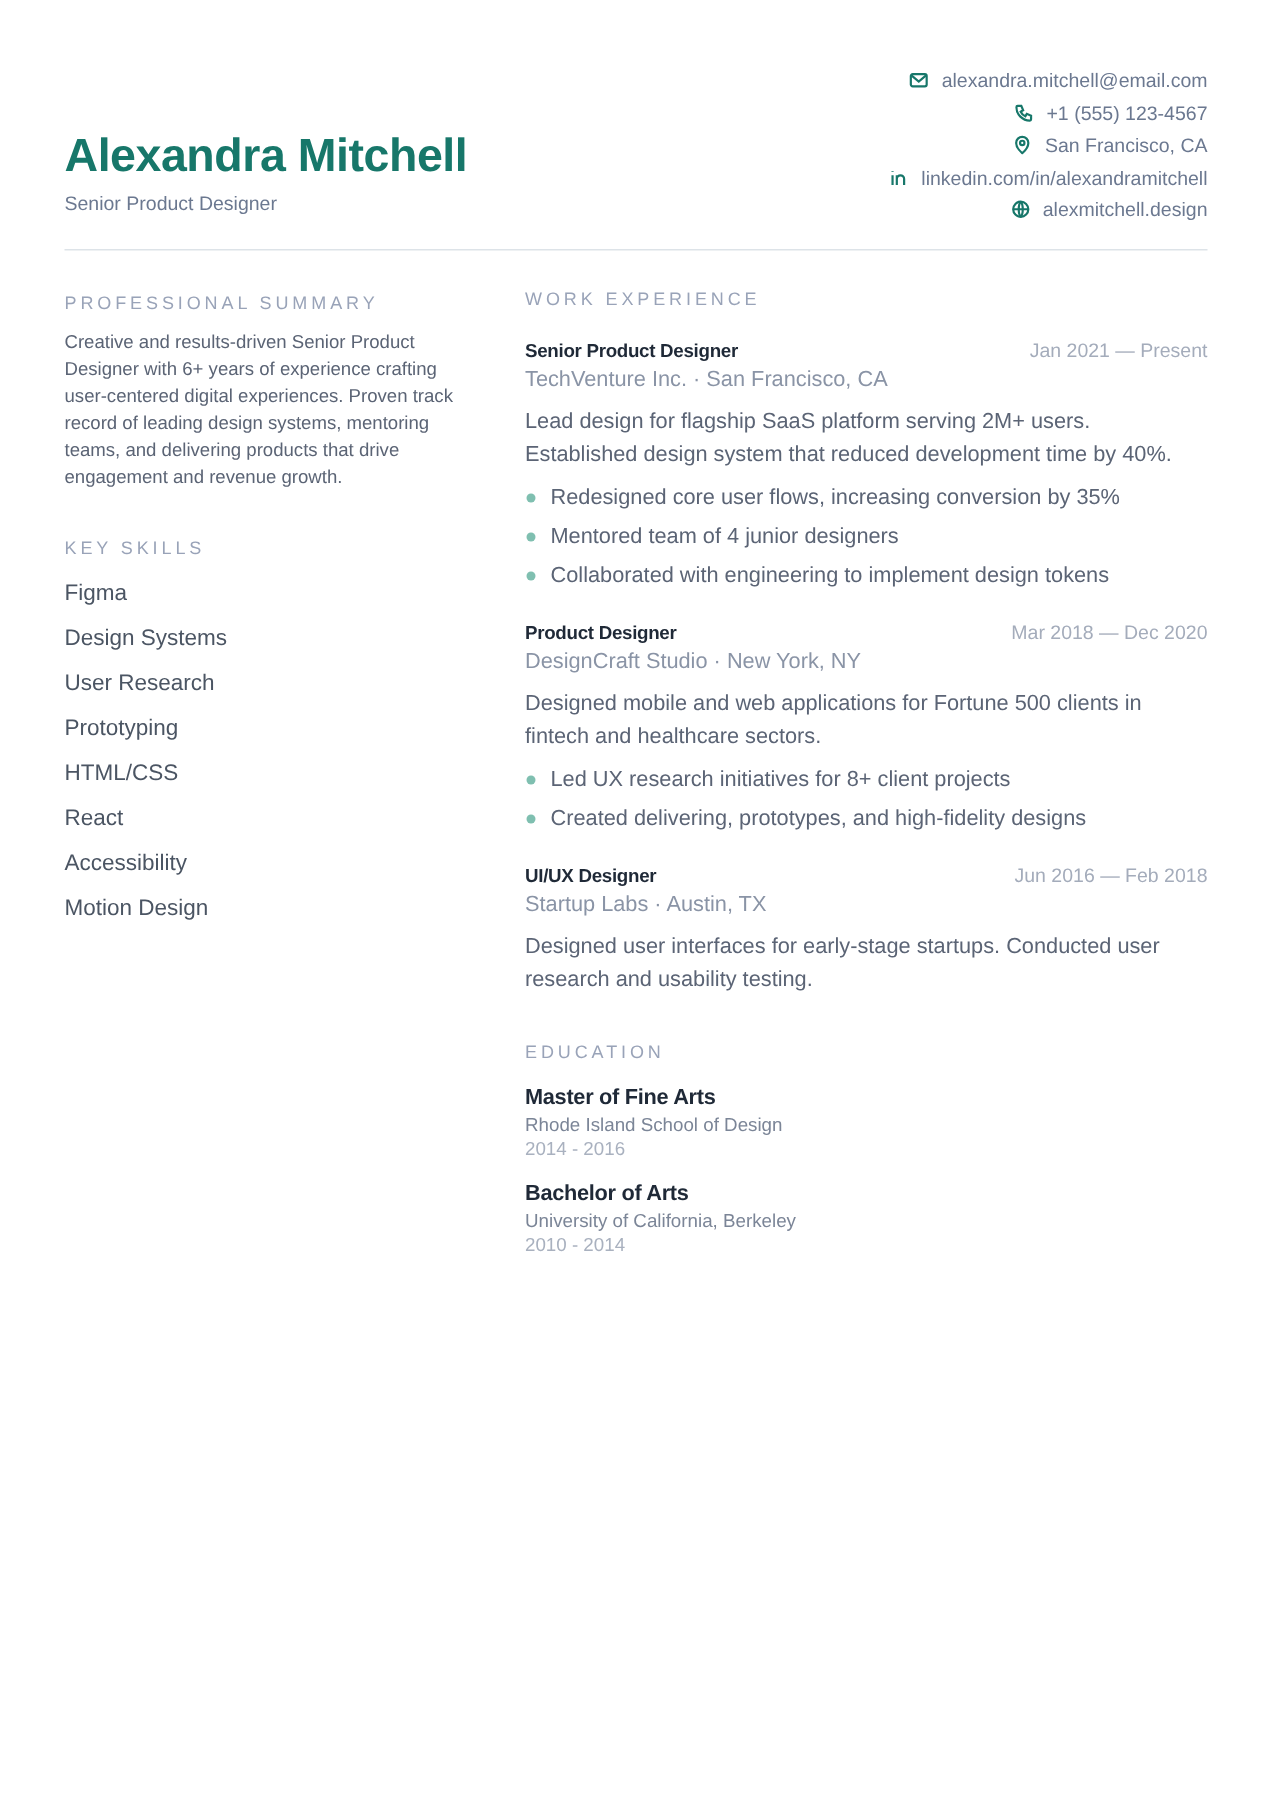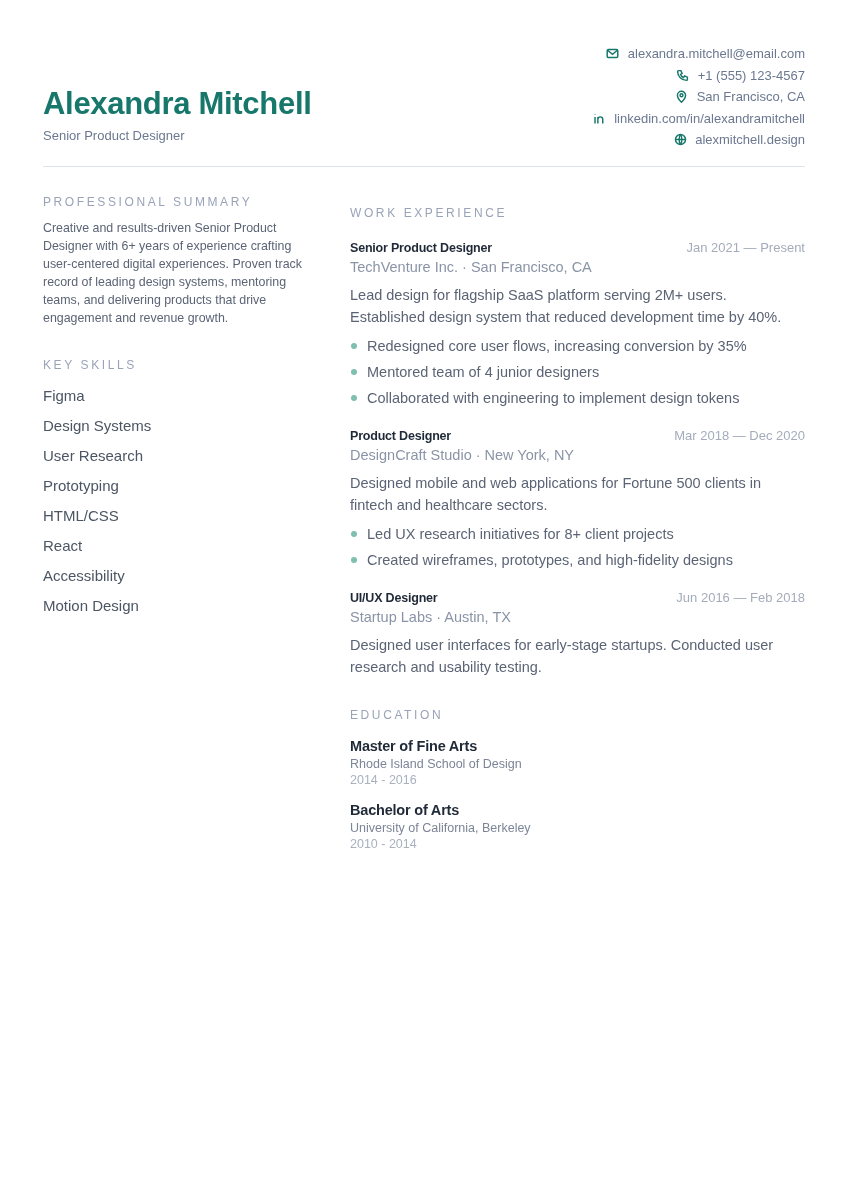--- a/index.html
+++ b/index.html
@@ -9,21 +9,21 @@
 
   .header { position: relative; height: 167px; border-bottom: 1px solid #dde3e8; }
   .name { position: absolute; left: 0; top: 86px; font-size: 31px; font-weight: 700; color: #17776a; letter-spacing: -0.3px; }
   .title { position: absolute; left: 0; top: 128px; font-size: 13px; color: #6b7890; }
   .contacts { position: absolute; right: 0; top: 43px; text-align: right; }
   .contact { display: flex; justify-content: flex-end; align-items: center; height: 21.5px; font-size: 13px; color: #6b7890; }
   .contact .ic { width: 14px; height: 14px; margin-right: 8px; display: inline-flex; align-items: center; justify-content: center; }
   .contact svg { width: 13px; height: 13px; stroke: #17776a; fill: none; stroke-width: 1.8; }
 
   .left { position: absolute; left: 0; top: 195px; width: 275px; }
-  .right { position: absolute; left: 307px; top: 206px; width: 455px; }
+  .right { position: absolute; left: 307px; top: 192px; width: 455px; }
   .sec-title { font-size: 12px; font-weight: 400; color: #99a3b8; letter-spacing: 2.6px; text-transform: uppercase; }
   .summary { margin-top: 10px; font-size: 12.4px; line-height: 18px; color: #5b6475; }
   .skills-title { margin-top: 31px; }
   .skills { margin-top: 14px; list-style: none; }
   .skills li { font-size: 15px; color: #4b5563; height: 30px; line-height: 20px; }
 
   .job { margin-top: 20px; }
   .job:first-of-type { margin-top: 26px; }
   .job-head { display: flex; justify-content: space-between; align-items: baseline; }
   .job-role { font-size: 12.5px; font-weight: 700; color: #1f2937; letter-spacing: -0.2px; }
@@ -133,21 +133,21 @@
 
     <div class="job" style="margin-top:14px;">
       <div class="job-head">
         <span class="job-role">Product Designer</span>
         <span class="job-date">Mar 2018 — Dec 2020</span>
       </div>
       <div class="job-company">DesignCraft Studio · New York, NY</div>
       <p class="job-desc">Designed mobile and web applications for Fortune 500 clients in fintech and healthcare sectors.</p>
       <ul class="bullets">
         <li><span class="dot"></span><span>Led UX research initiatives for 8+ client projects</span></li>
-        <li><span class="dot"></span><span>Created wireframes, prototypes, and high-fidelity designs</span></li>
+        <li><span class="dot"></span><span>Created delivering, prototypes, and high-fidelity designs</span></li>
       </ul>
     </div>
 
     <div class="job" style="margin-top:14px;">
       <div class="job-head">
         <span class="job-role">UI/UX Designer</span>
         <span class="job-date">Jun 2016 — Feb 2018</span>
       </div>
       <div class="job-company">Startup Labs · Austin, TX</div>
       <p class="job-desc">Designed user interfaces for early-stage startups. Conducted user research and usability testing.</p>

